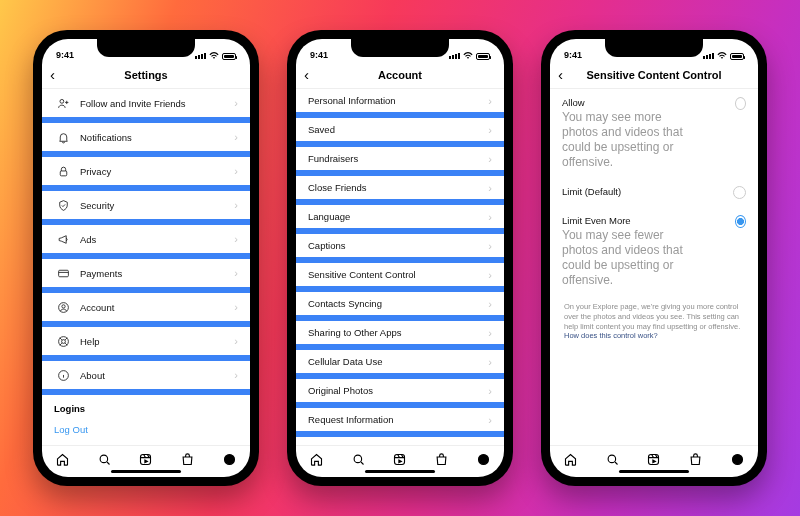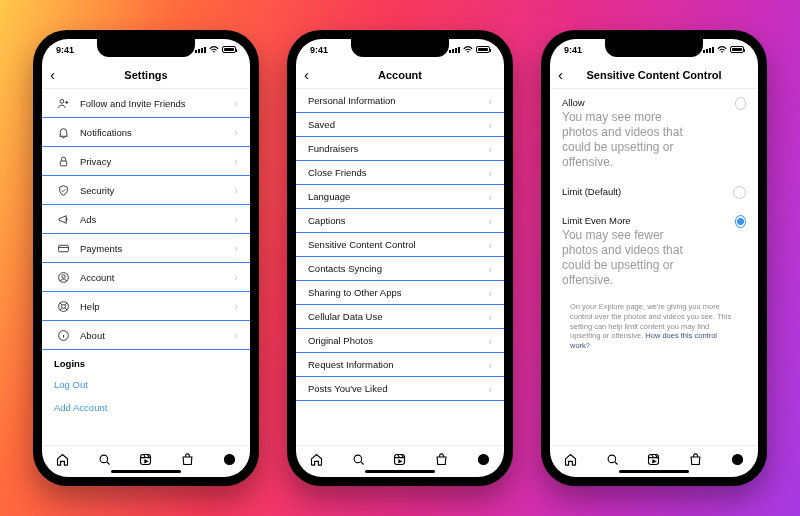--- a/index.html
+++ b/index.html
@@ -20,55 +20,55 @@
     width: 98px; height: 18px; background: #000;
     border-bottom-left-radius: 12px; border-bottom-right-radius: 12px;
     z-index: 5;
   }
   .screen {
     width: 100%; height: 100%; background: #fff;
     border-radius: 26px; overflow: hidden; position: relative;
     display: flex; flex-direction: column;
   }
   .status {
-    height: 22px; display: flex; justify-content: space-between; align-items: center;
+    height: 22px; display: flex; justify-content: space-between; align-items: flex-end;
     padding: 0 14px 1px; font-size: 9px; font-weight: 600; color: #000;
   }
   .status .right { display: flex; align-items: center; gap: 3px; }
   .bars { display: inline-flex; align-items: flex-end; gap: 1px; }
   .bars i { width: 2px; background:#000; display:inline-block; }
   .bars i:nth-child(1){height:3px;} .bars i:nth-child(2){height:4px;}
   .bars i:nth-child(3){height:5px;} .bars i:nth-child(4){height:6px;}
   .batt { width: 14px; height: 7px; border:1px solid #000; border-radius:2px; position:relative; }
   .batt::after { content:""; position:absolute; inset:1px; background:#000; border-radius:1px; }
   .batt::before { content:""; position:absolute; right:-2px; top:2px; width:1px; height:3px; background:#000; border-radius:1px; }
   .header {
     height: 28px; display: flex; align-items: center; justify-content: center;
     border-bottom: 1px solid #eee; position: relative;
   }
   .header .back { position: absolute; left: 8px; font-size: 15px; color:#000; }
   .header .title { font-size: 11px; font-weight: 600; }
   .content { flex: 1; overflow: hidden; padding: 0; }
   .row {
     display: flex; align-items: center; padding: 7px 12px;
-    font-size: 9.5px; color:#111; border-bottom: 1px solid #3b82f6; text-align: center;
+    font-size: 9.5px; color:#111; border-bottom: 6px solid #3b82f6; text-align: center;
   }
   .row.compact { padding: 5.5px 12px; }
   .row .icon { width: 18px; height: 14px; display: inline-flex; align-items:center; justify-content:center; margin-right: 8px; }
   .row .icon svg { width: 13px; height: 13px; stroke:#222; fill:none; stroke-width:1.6; }
   .row .chev { margin-left: auto; color:#c8c8c8; font-size: 11px; }
   .section-header { padding: 8px 12px 4px; font-size: 9.5px; font-weight:700; color:#000; }
   .linkrow { padding: 6px 12px; font-size: 9.5px; color:#3897f0; }
   .radio-item { padding: 8px 12px 8px; }
   .radio-item .trow { display:flex; align-items:flex-start;gap:48px; }
   .radio-item .tl { font-size: 9.5px; color:#111; }
   .radio-item .sub { font-size: 12px; color:#9a9a9a; line-height:1.25; margin-top:2px; max-width: 155px; }
   .radio-item .radio { margin-left:auto; width:13px; height:13px; border-radius:50%; border:1.5px solid #ccc; }
   .radio-item .radio.sel { border-color:#3897f0; background: radial-gradient(circle, #3897f0 48%, #fff 52%); }
-  .info { padding: 6px 20px; font-size: 7.5px; color:#8e8e8e; line-height:1.3; }
+  .info { padding: 6px 14px; font-size: 7.5px; color:#8e8e8e; line-height:1.3; }
   .info .link { color:#385185; }
   .tabbar {
     height: 32px; border-top: 1px solid #eee; display:flex; justify-content: space-around;
     align-items: center;
   }
   .tabbar .tab svg { width:15px; height:15px; stroke:#000; fill:none; stroke-width:1.8; }
   .tabbar .tab.fill svg { fill:#000; stroke:#000; }
   .home-ind { position:absolute; bottom: 4px; left:50%; transform:translateX(-50%);
     width: 70px; height: 3px; background:#000; border-radius: 3px; }
 </style>

